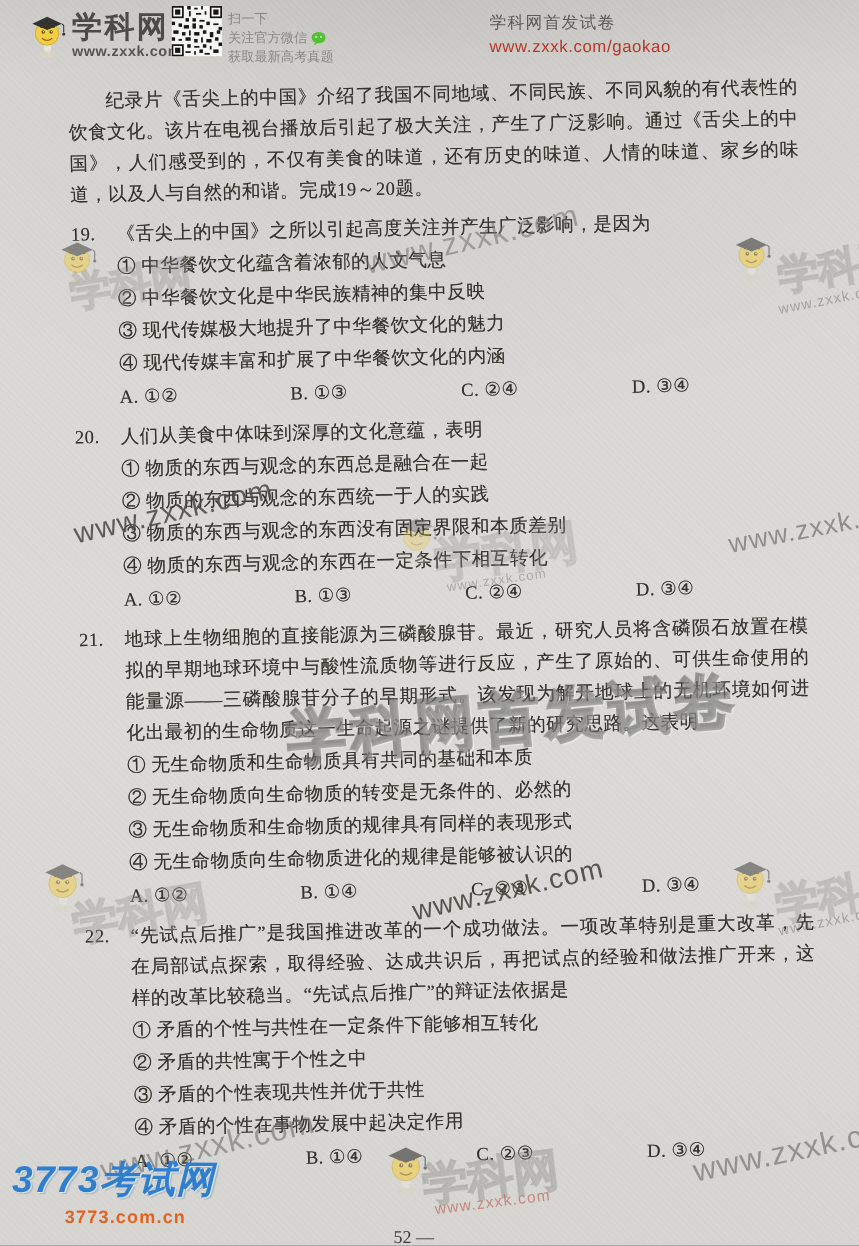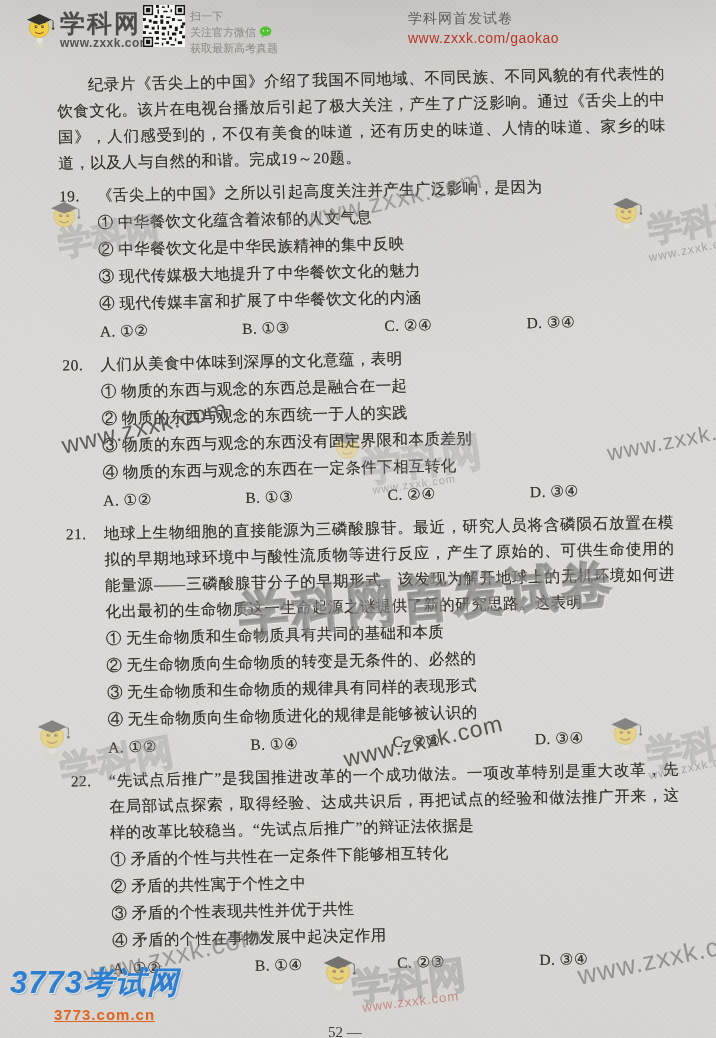--- a/index.html
+++ b/index.html
@@ -52,21 +52,21 @@
     text-shadow:1px 1px 0 rgba(255,255,255,0.35);}
   .wm-banner{font-size:50px;letter-spacing:4px;font-weight:700;
     color:rgba(140,140,137,0.14);-webkit-text-stroke:2px rgba(105,105,102,0.5);
     text-shadow:2px 2px 0 rgba(255,255,255,0.35), -1px -1px 0 rgba(95,95,92,0.2);}
   .wm svg.mascot{display:block;}
   
   .footer-3773{position:absolute;left:10px;top:962px;z-index:6;
     font-family:"Liberation Sans","DejaVu Sans",sans-serif;}
   .site-name{font-size:31px;font-weight:700;font-style:italic;letter-spacing:1px;
     color:#2f7fd0;text-shadow:1px 1px 0 rgba(255,255,255,0.6),2px 2px 1px rgba(40,90,150,0.25);text-align:center;}
-  .site-url{font-size:15px;font-weight:700;color:#e0641f;margin:2px 0 0 44px;letter-spacing:1px;text-decoration:underline;}
+  .site-url{font-size:15px;font-weight:700;color:#e0641f;margin:2px 0 0 44px;letter-spacing:1px;}
   .page-num{position:absolute;left:328px;top:1024px;z-index:6;font-size:15px;color:#3c3a36;
     font-family:"Liberation Serif","DejaVu Serif",serif;}
   .hidden-defs{position:absolute;width:0;height:0;overflow:hidden;}
 </style>
 </head>
 <body>
 
 <svg class="hidden-defs" aria-hidden="true">
   <symbol id="mascot" viewBox="0 0 44 54">
     <ellipse cx="21" cy="48" rx="9" ry="4.5" fill="#d8d4c8"></ellipse>

